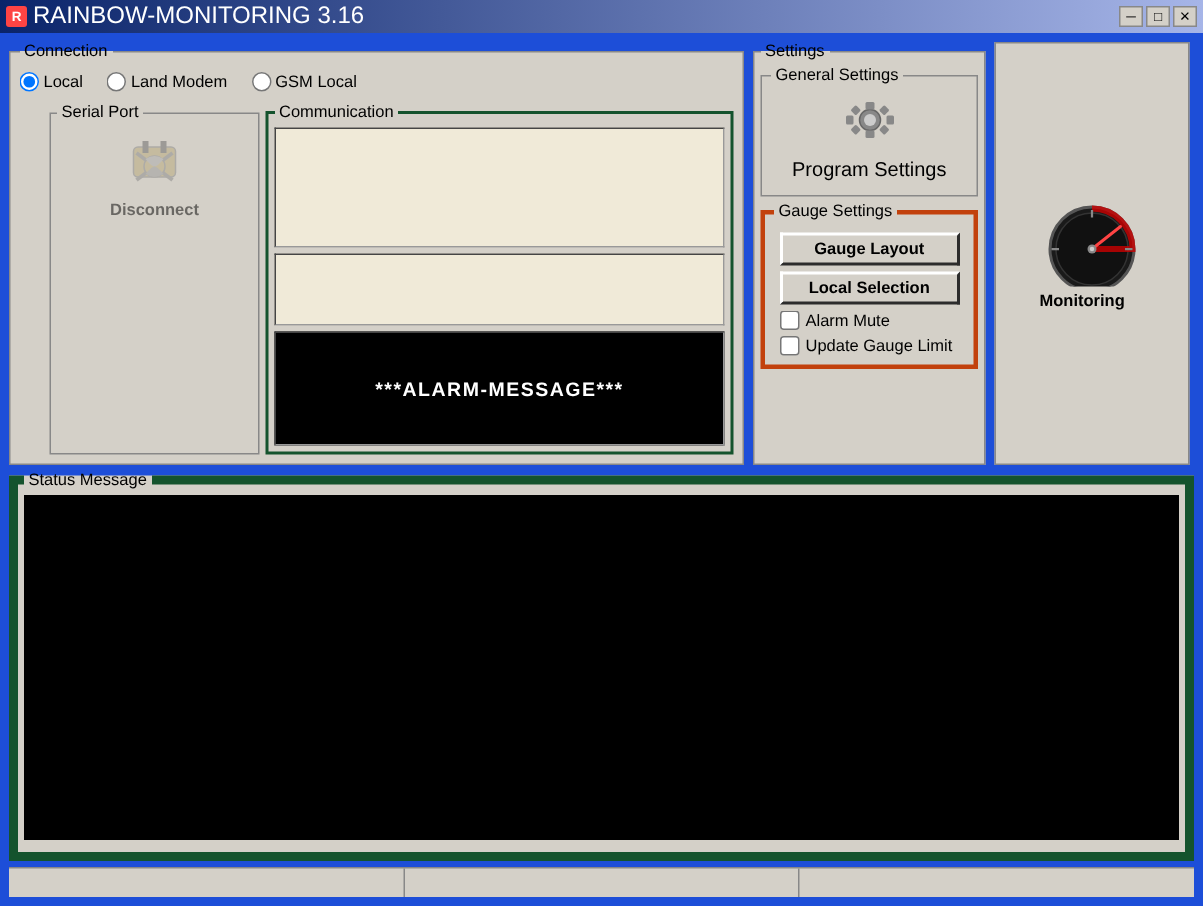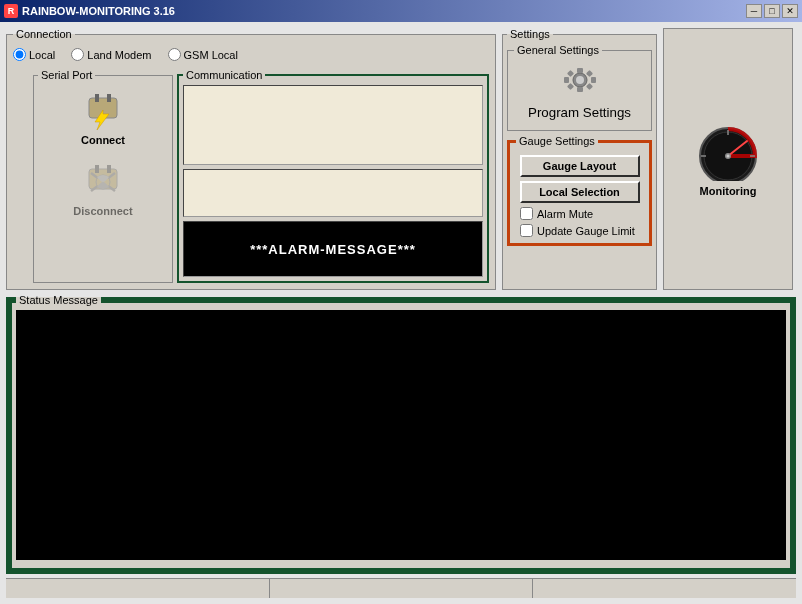--- a/index.html
+++ b/index.html
@@ -34,22 +34,22 @@
       background: #ff4444;
       border-radius: 2px;
       display: flex;
       align-items: center;
       justify-content: center;
       font-size: 8px;
       font-weight: bold;
       color: white;
     }
     .title-bar-title {
-      font-size: 11px;
-      font-weight: bold;
+      font-size: 16px;
+      font-weight: normal;
     }
     .title-bar-controls {
       display: flex;
       gap: 2px;
     }
     .title-btn {
       width: 16px;
       height: 14px;
       background: #d4d0c8;
       border: 1px solid #888;
@@ -57,21 +57,21 @@
       display: flex;
       align-items: center;
       justify-content: center;
       cursor: pointer;
       color: #000;
     }
     .title-btn.close { background: #d4d0c8; }
 
     
     .main-window {
-      background: #e5e5e5;
+      background: #1d4ed8;
       padding: 6px;
       height: calc(604px - 22px);
       display: flex;
       flex-direction: column;
       gap: 4px;
     }
 
     
     .top-area {
       display: flex;
@@ -176,21 +176,21 @@
     }
     .comm-text-lower {
       background: #f0ead8;
       border: 1px inset #999;
       height: 48px;
       padding: 2px;
     }
     .alarm-box {
       background: #000;
       border: 1px inset #999;
-      height: 56px;
+      height: 76px;
       display: flex;
       align-items: center;
       justify-content: center;
       color: #fff;
       font-weight: bold;
       font-size: 13px;
       letter-spacing: 1px;
     }
 
     
@@ -242,21 +242,21 @@
       background: #d4d0c8;
       display: flex;
       flex-direction: column;
       align-items: center;
       justify-content: center;
       padding: 8px;
     }
     .monitoring-btn {
       display: flex;
       flex-direction: column;
-      align-items: center;
+      align-items: flex-start;
       gap: 4px;
       background: transparent;
       border: none;
       cursor: pointer;
     }
     .monitoring-dial {
       width: 70px;
       height: 60px;
     }
 
@@ -348,32 +348,20 @@
           <span>GSM Local</span>
         </label>
       </div>
 
       <div class="serial-port-group">
 
         <fieldset class="sp-fieldset">
           <legend>Serial Port</legend>
           <div class="port-buttons">
 
-            <button class="port-btn">
-              <div class="port-btn-icon connect-icon">
-                <svg viewBox="0 0 44 38" xmlns="http://www.w3.org/2000/svg">
-
-                  <rect x="8" y="6" width="28" height="20" rx="3" fill="#b8a878" stroke="#888" stroke-width="1"></rect>
-                  <rect x="14" y="2" width="4" height="8" fill="#666"></rect>
-                  <rect x="26" y="2" width="4" height="8" fill="#666"></rect>
-                  <path d="M22 18 L14 30 L19 30 L16 38 L28 22 L22 22 Z" fill="#ffd700" stroke="#cc9900" stroke-width="0.5"></path>
-                </svg>
-              </div>
-              <span class="port-btn-label">Connect</span>
-            </button>
 
             <button class="port-btn disabled">
               <div class="port-btn-icon disconnect-icon">
                 <svg viewBox="0 0 44 38" xmlns="http://www.w3.org/2000/svg">
                   <rect x="8" y="6" width="28" height="20" rx="3" fill="#b8a878" stroke="#888" stroke-width="1"></rect>
                   <rect x="14" y="2" width="4" height="8" fill="#666"></rect>
                   <rect x="26" y="2" width="4" height="8" fill="#666"></rect>
 
                   <line x1="10" y1="28" x2="34" y2="10" stroke="#888" stroke-width="2.5"></line>
                   <line x1="10" y1="10" x2="34" y2="28" stroke="#888" stroke-width="2.5"></line>

